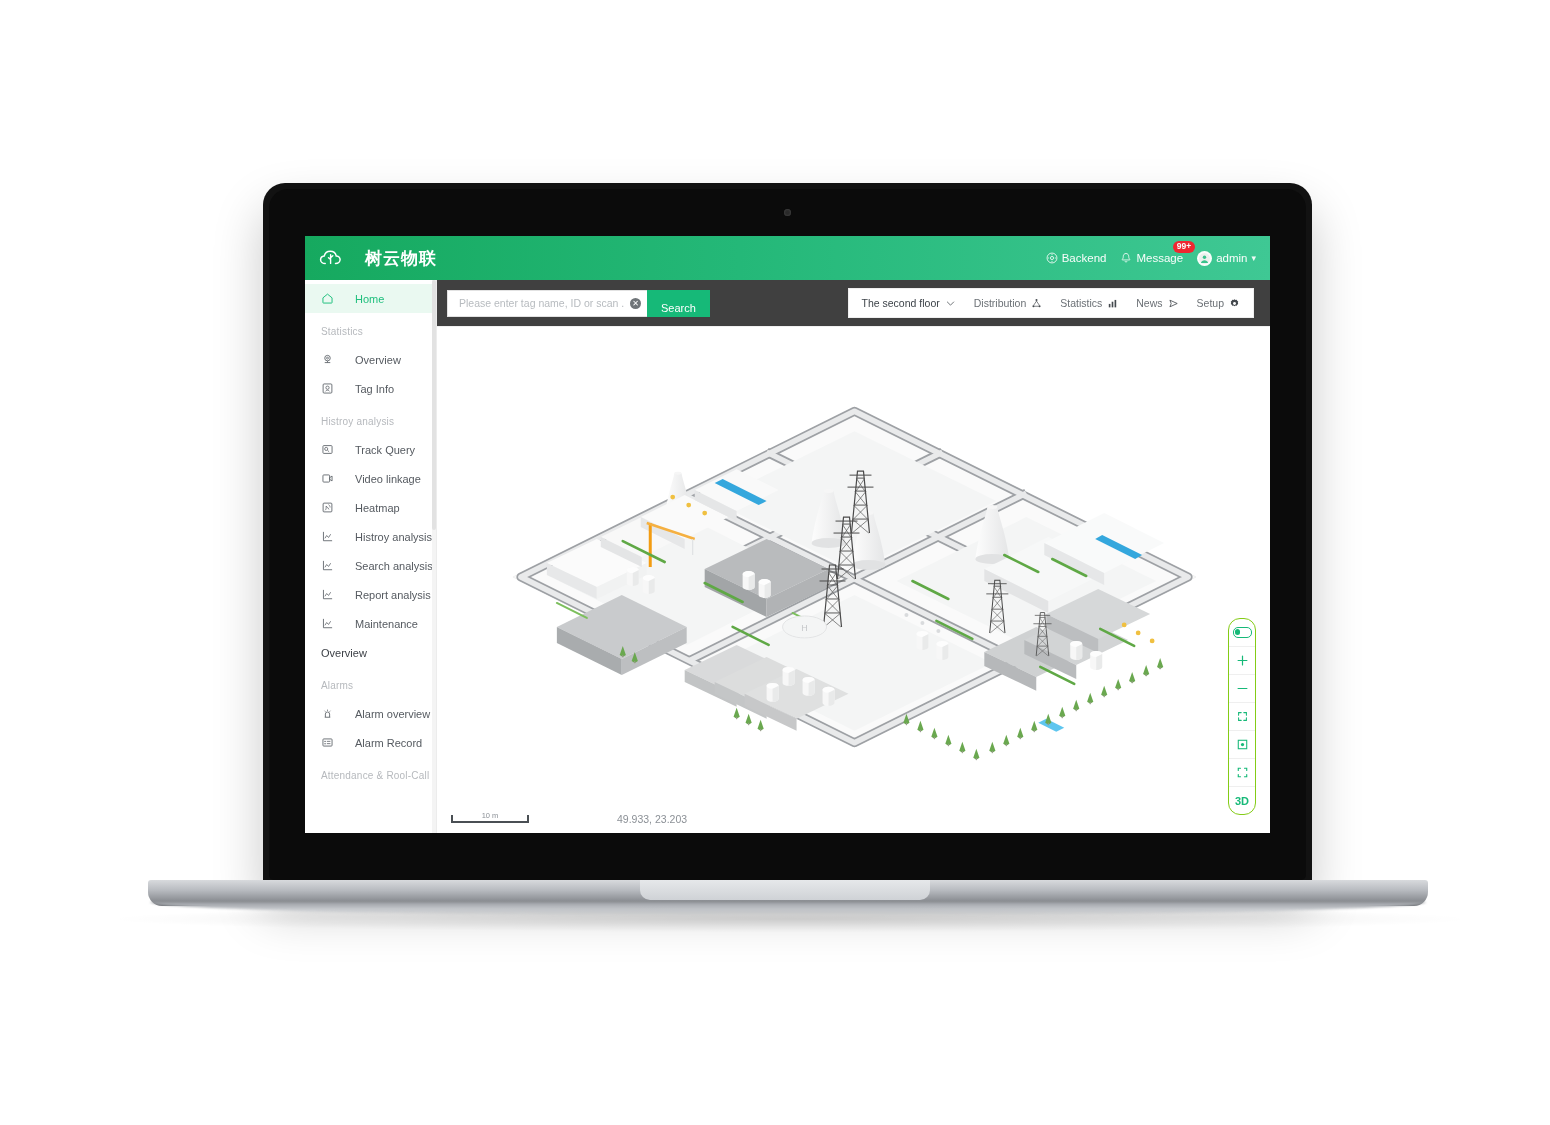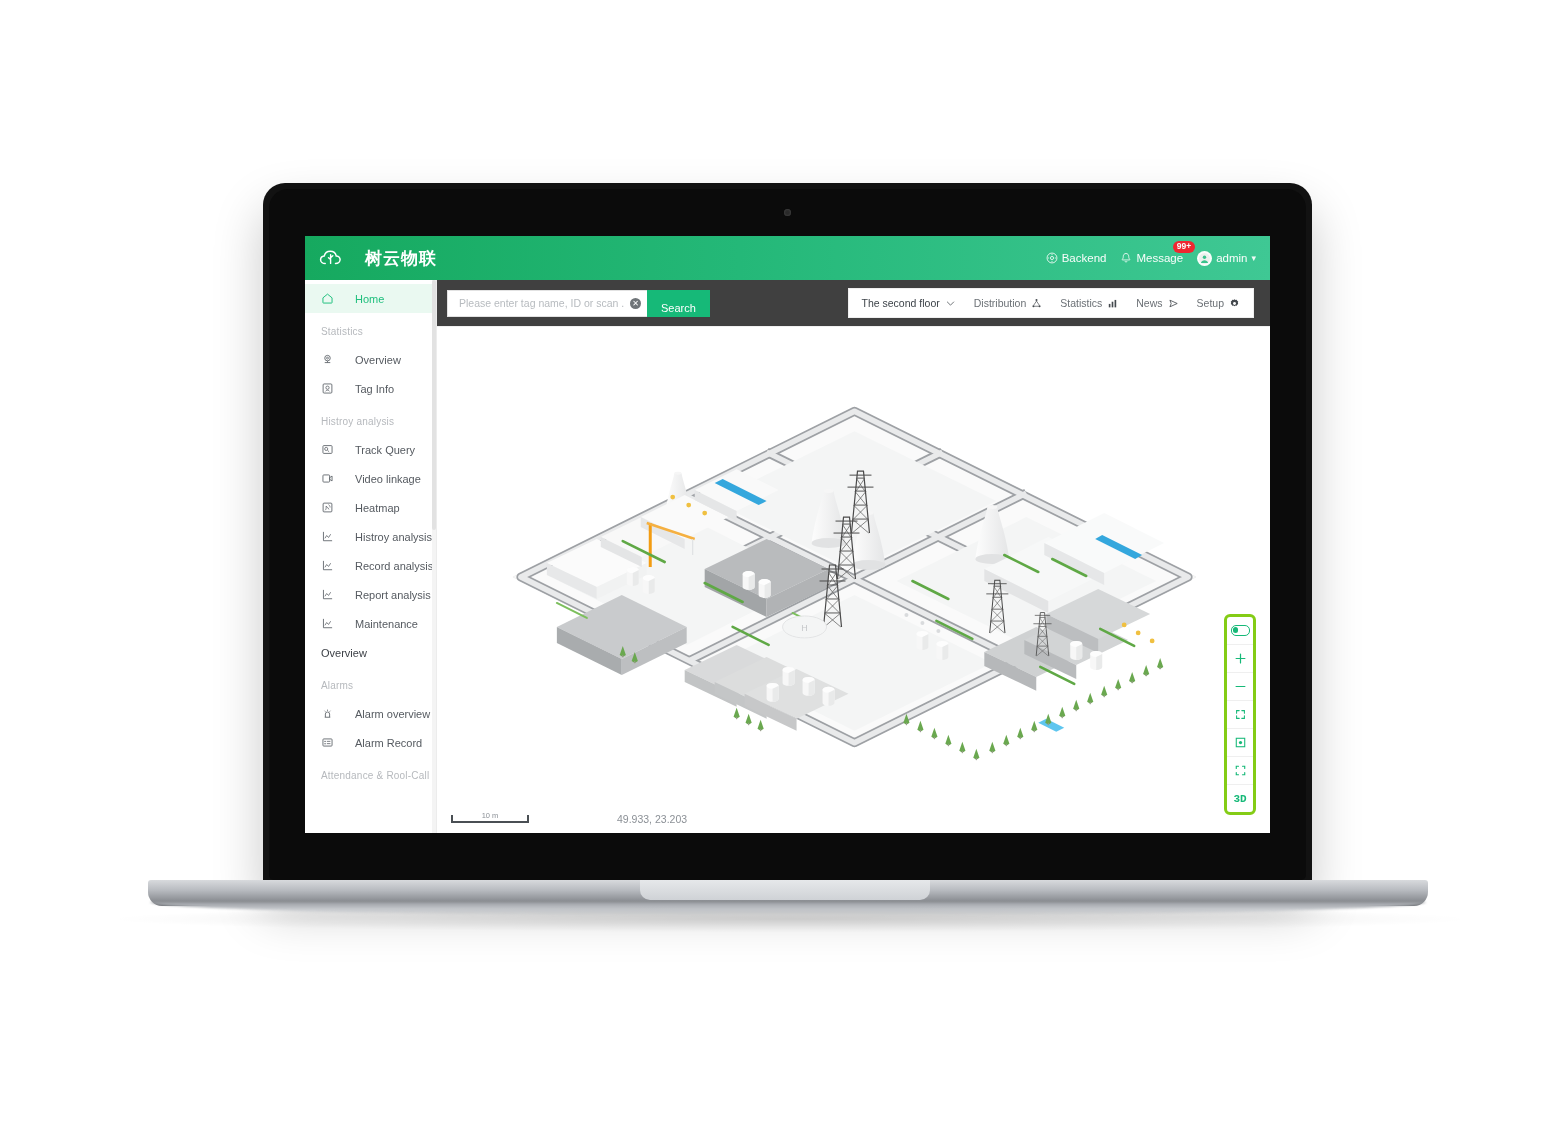--- a/index.html
+++ b/index.html
@@ -125,21 +125,21 @@
     padding:0 9px;cursor:pointer;white-space:nowrap;
   }
   .tb-item.sel{color:#3d4349;}
   .tb-ico{width:11px;height:11px;display:block;}
 
   
   .map-area{flex:1;position:relative;background:#fff;overflow:hidden;}
   .map-svg{position:absolute;left:0;top:0;width:100%;height:100%;}
   .map-ctrl{
     position:absolute;right:14px;bottom:18px;width:26px;
-    border:3px solid #84cc16;background:#fff;border-radius:6px;overflow:hidden;font-family:Liberation Mono, monospace;
+    border:1px solid #84cc16;background:#fff;border-radius:12px;overflow:hidden;
   }
   .mc-btn{
     height:27px;display:flex;align-items:center;justify-content:center;
     border-bottom:1px solid #efefef;color:#16b978;font-size:13px;cursor:pointer;
   }
   .mc-btn:last-child{border-bottom:none;}
   .mc-btn.txt{font-size:11px;font-weight:700;}
   .toggle{
     width:17px;height:9px;border-radius:5px;border:1.4px solid #16b978;
     position:relative;background:#fff;
@@ -272,21 +272,21 @@
               <path d="M4.8 10.2 7 6.8l2.3 2.4 2.6-4" fill="none" stroke="#61666c" stroke-width="1"></path>
             </svg>
             <span>Histroy analysis</span>
           </div>
 
           <div class="sb-item">
             <svg class="sb-ico" viewBox="0 0 16 16">
               <path d="M3 2.8v10.4h10.2" fill="none" stroke="#61666c" stroke-width="1.1" stroke-linecap="round"></path>
               <path d="M4.8 10.2 7 6.8l2.3 2.4 2.6-4" fill="none" stroke="#61666c" stroke-width="1"></path>
             </svg>
-            <span>Record analysis</span>
+            <span>Search analysis</span>
           </div>
 
           <div class="sb-item">
             <svg class="sb-ico" viewBox="0 0 16 16">
               <path d="M3 2.8v10.4h10.2" fill="none" stroke="#61666c" stroke-width="1.1" stroke-linecap="round"></path>
               <path d="M4.8 10.2 7 6.8l2.3 2.4 2.6-4" fill="none" stroke="#61666c" stroke-width="1"></path>
             </svg>
             <span>Report analysis</span>
           </div>
 

